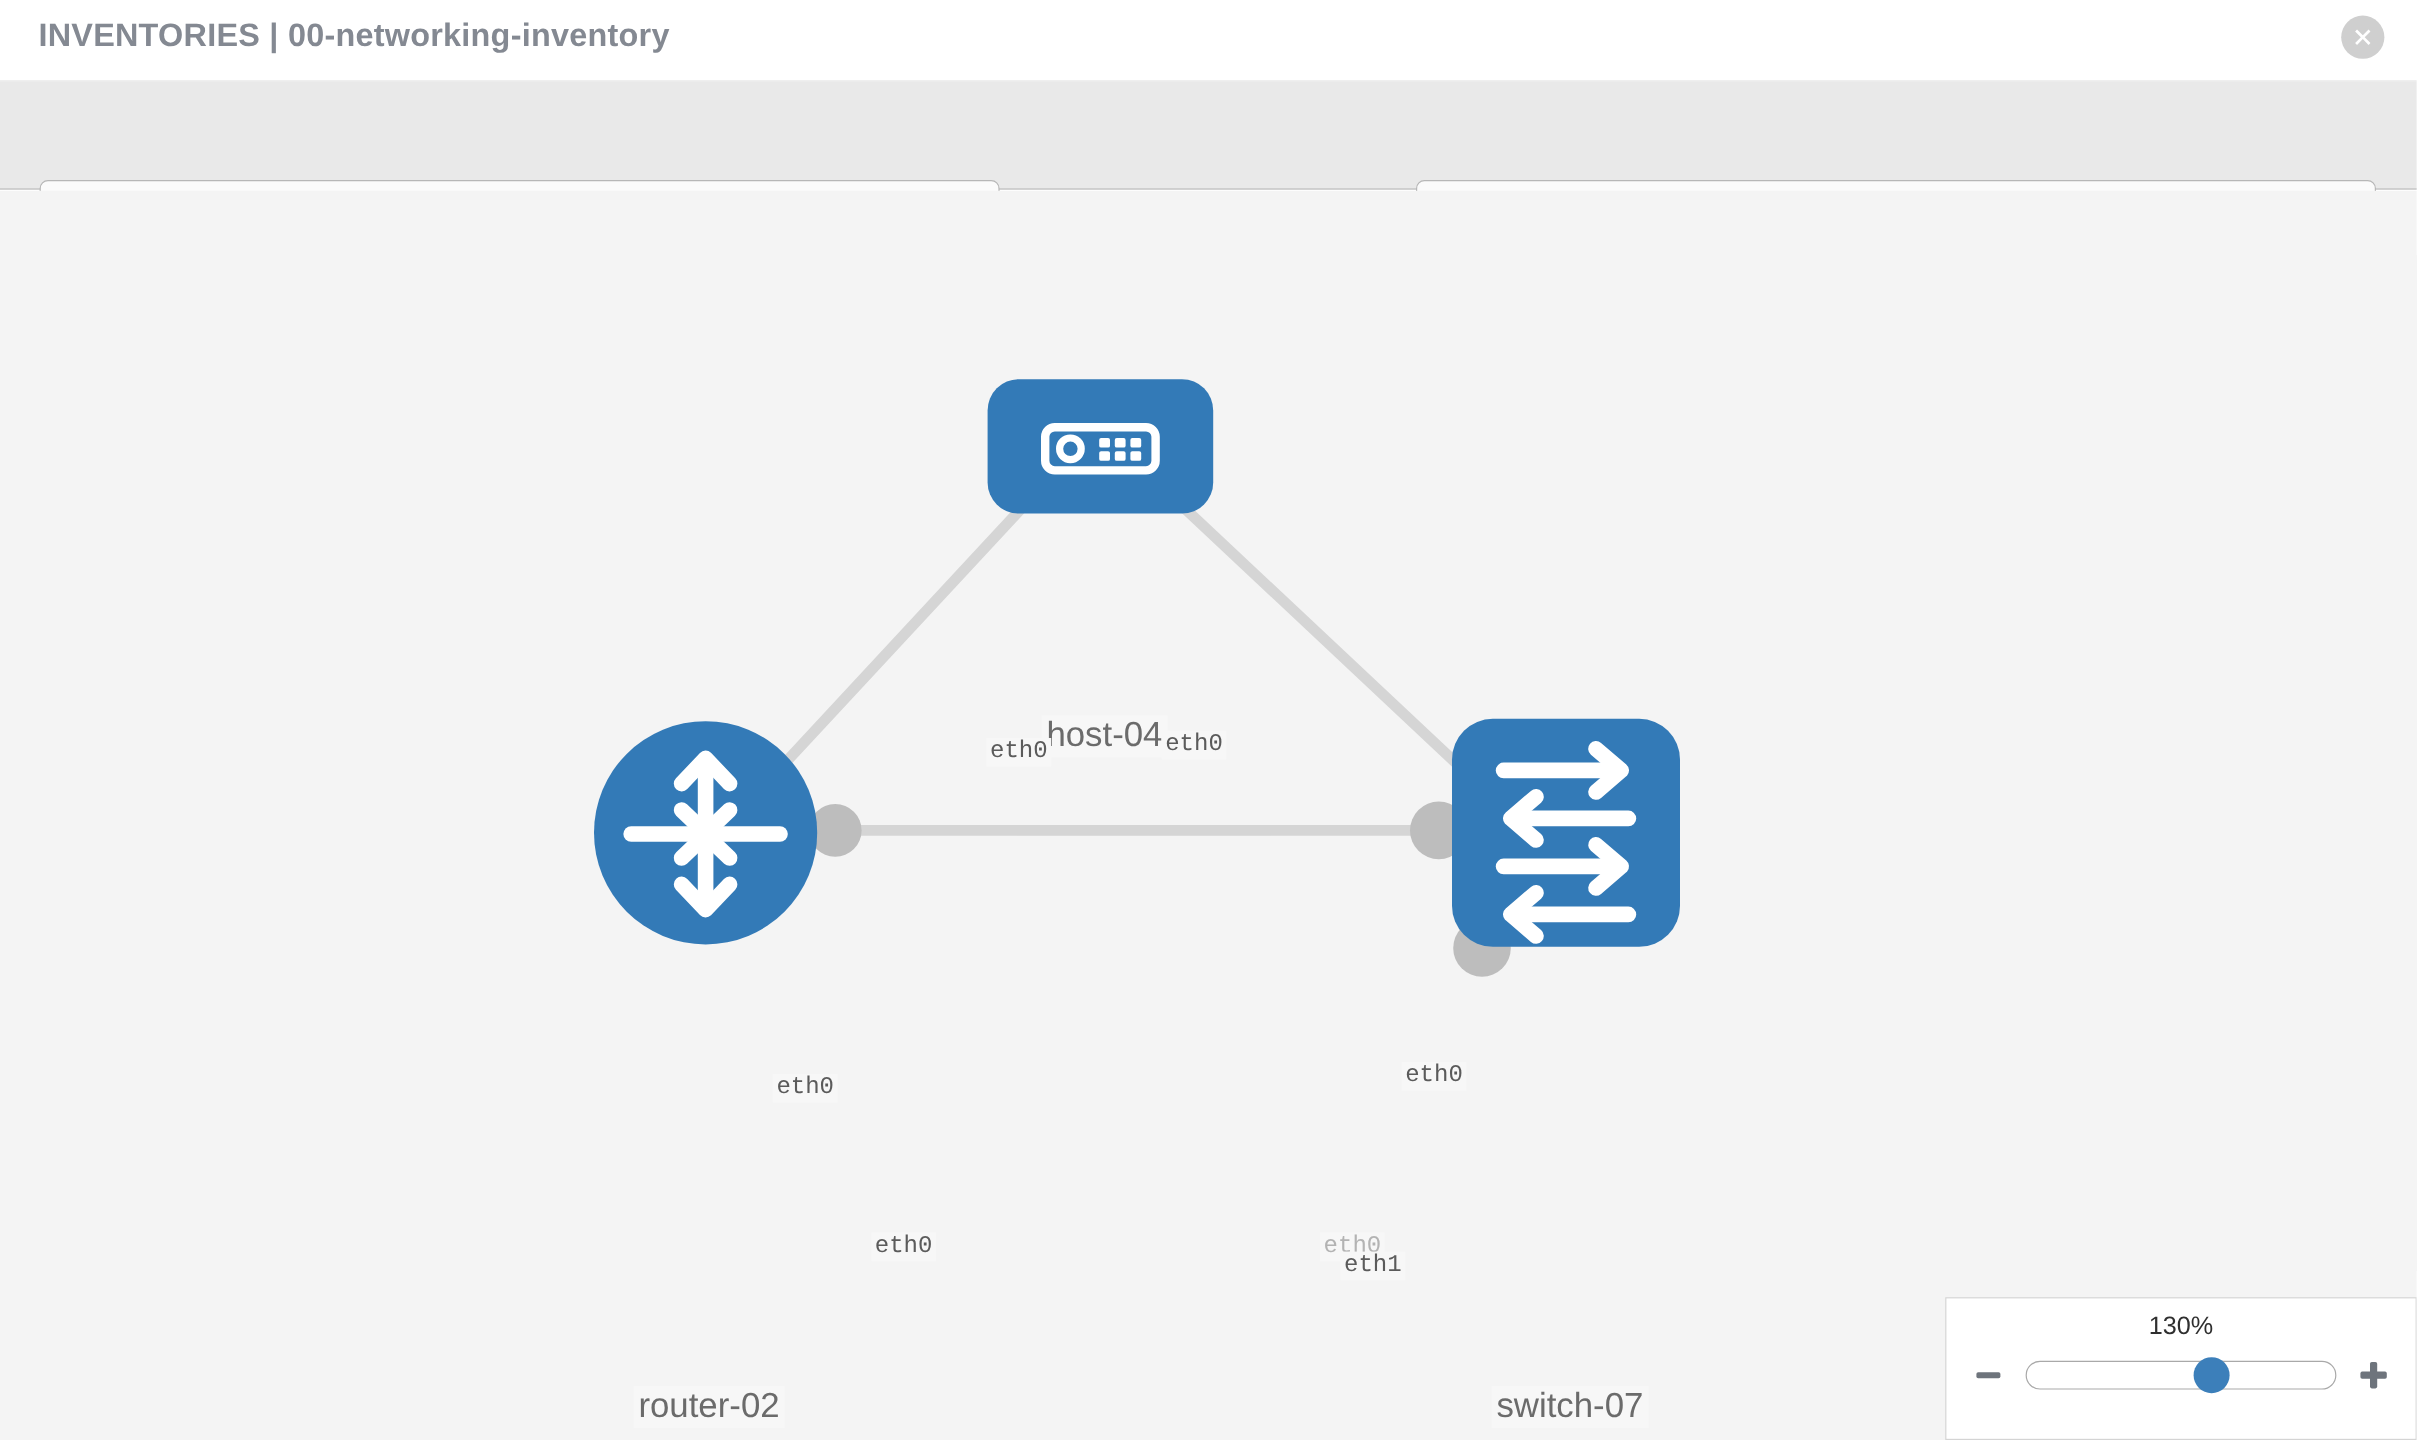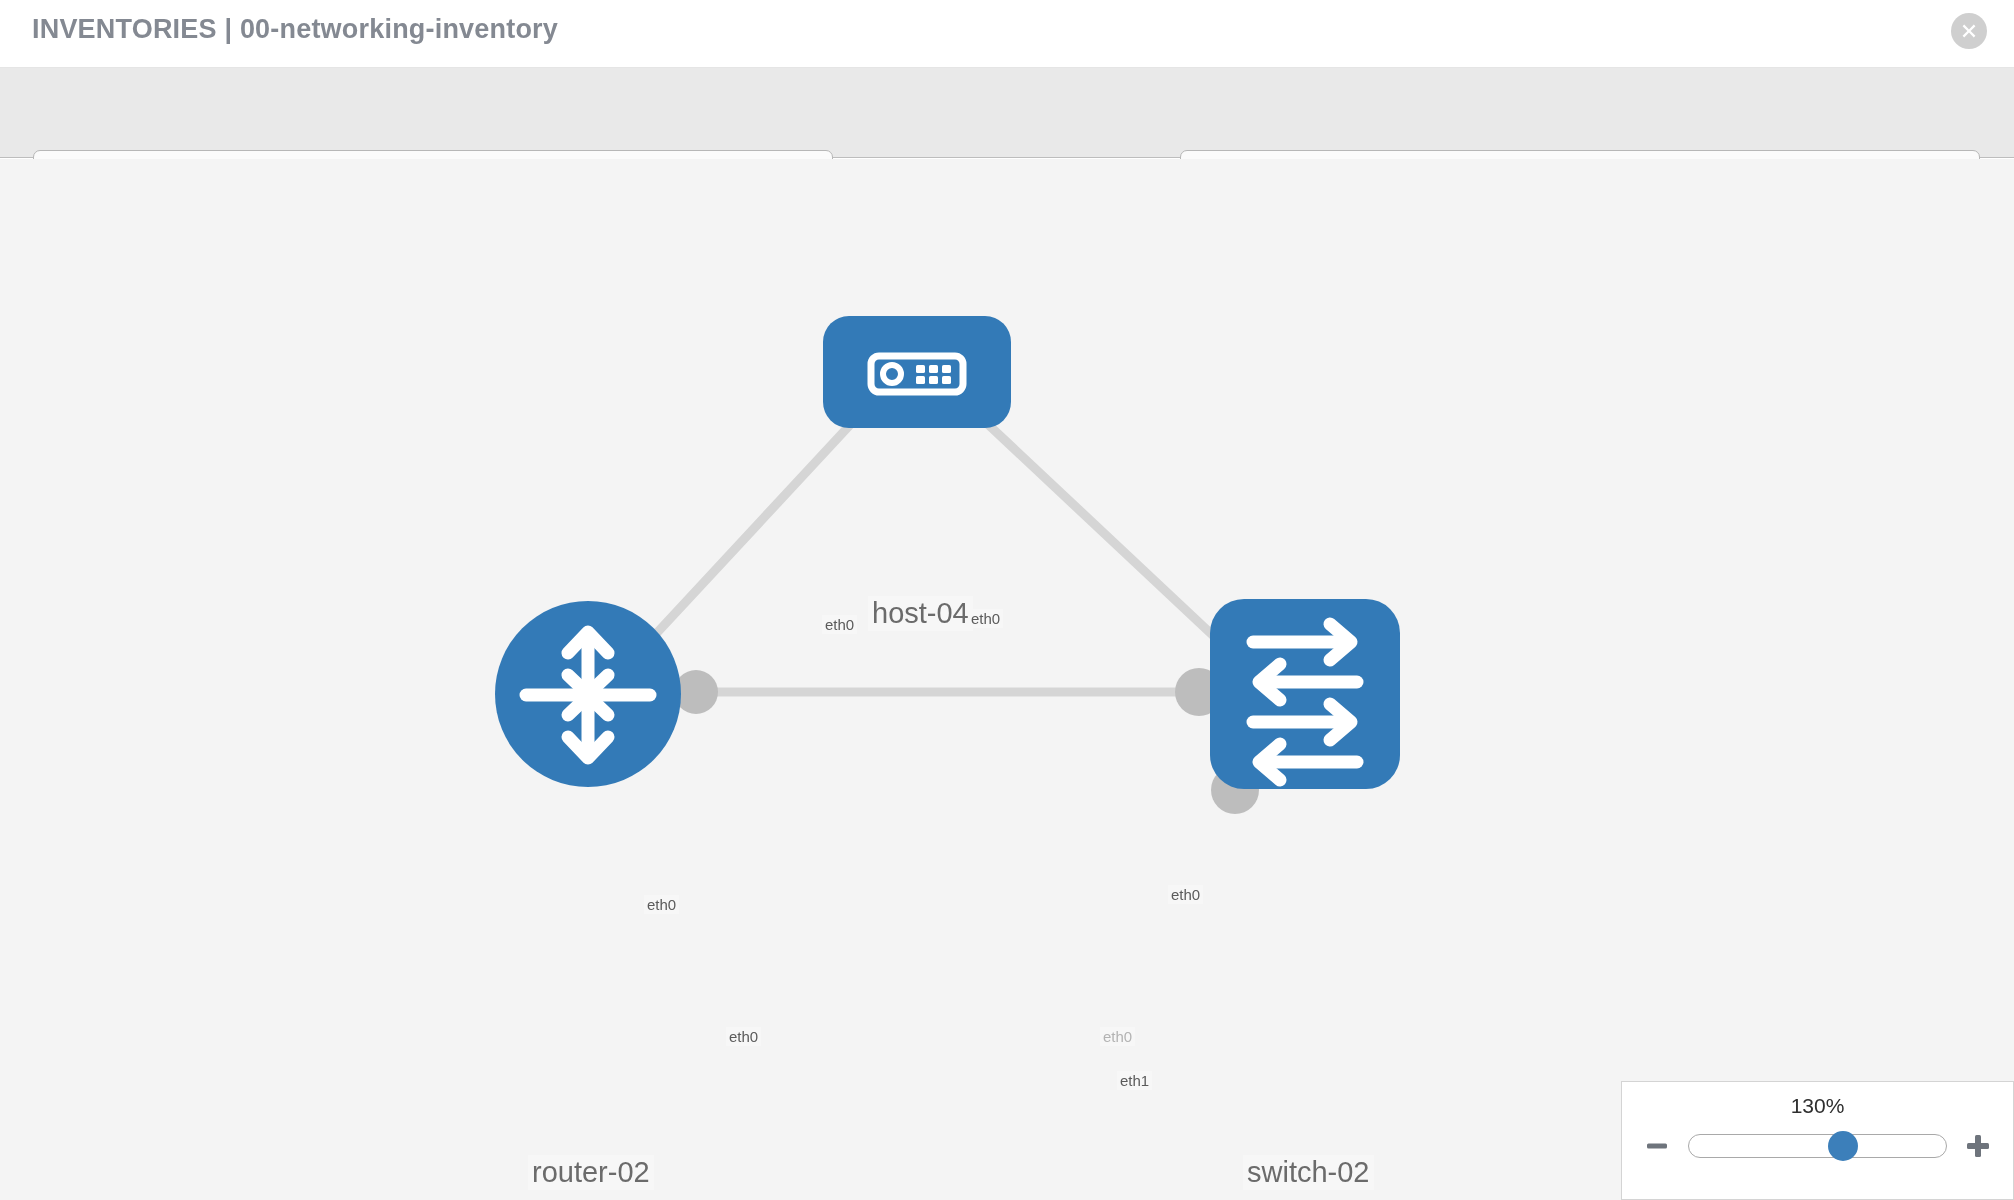--- a/index.html
+++ b/index.html
@@ -105,21 +105,21 @@
 
   
   .chip {
     position: absolute;
     background: #f7f7f7;
     color: #6b6b6b;
     white-space: nowrap;
     line-height: 1;
   }
   .node-label { font-size: 29px; padding: 3px 4px; }
-  .if-label   { font-size: 15px; padding: 2px 3px; color: #5b5b5b; }
+  .if-label   { font-size: 20px; padding: 2px 3px; color: #5b5b5b; font-family: Liberation Mono, monospace; }
   .if-label.faded { color: #b3b3b3; }
 
   
   .zoom-panel {
     position: absolute;
     left: 1621px; top: 1081px;
     width: 393px; height: 119px;
     background: #ffffff;
     border: 1px solid #d4d4d4;
   }
@@ -272,31 +272,31 @@
           <polyline points="1330,545 1351,563 1330,581"></polyline>
 
           <line x1="1357" y1="603" x2="1262" y2="603"></line>
           <polyline points="1280,585 1259,603 1280,621"></polyline>
         </g>
       </g>
     </svg>
 
     <div class="chip node-label" style="left:868px; top:437px;">host-04</div>
     <div class="chip node-label" style="left:528px; top:996px;">router-02</div>
-    <div class="chip node-label" style="left:1243px; top:996px;">switch-02</div>
+    <div class="chip node-label" style="left:1243px; top:996px;">switch-07</div>
 
     <div class="chip if-label" style="left:822px; top:456px;">eth0</div>
     <div class="chip if-label" style="left:968px; top:450px;">eth0</div>
 
     <div class="chip if-label" style="left:644px; top:736px;">eth0</div>
     <div class="chip if-label" style="left:1168px; top:726px;">eth0</div>
 
     <div class="chip if-label" style="left:726px; top:868px;">eth0</div>
     <div class="chip if-label faded" style="left:1100px; top:868px;">eth0</div>
-    <div class="chip if-label" style="left:1117px; top:912px;">eth1</div>
+    <div class="chip if-label" style="left:1117px; top:884px;">eth1</div>
 
     <div class="zoom-panel" style="left:1621px; top:922px;">
       <div class="zoom-value">130%</div>
       <div class="zoom-row">
         <div class="zoom-minus">
           <svg width="26" height="26" viewBox="0 0 26 26" aria-hidden="true">
             <rect x="3" y="10.5" width="20" height="5" rx="1.5" fill="#6e747c"></rect>
           </svg>
         </div>
         <div class="slider-track">

